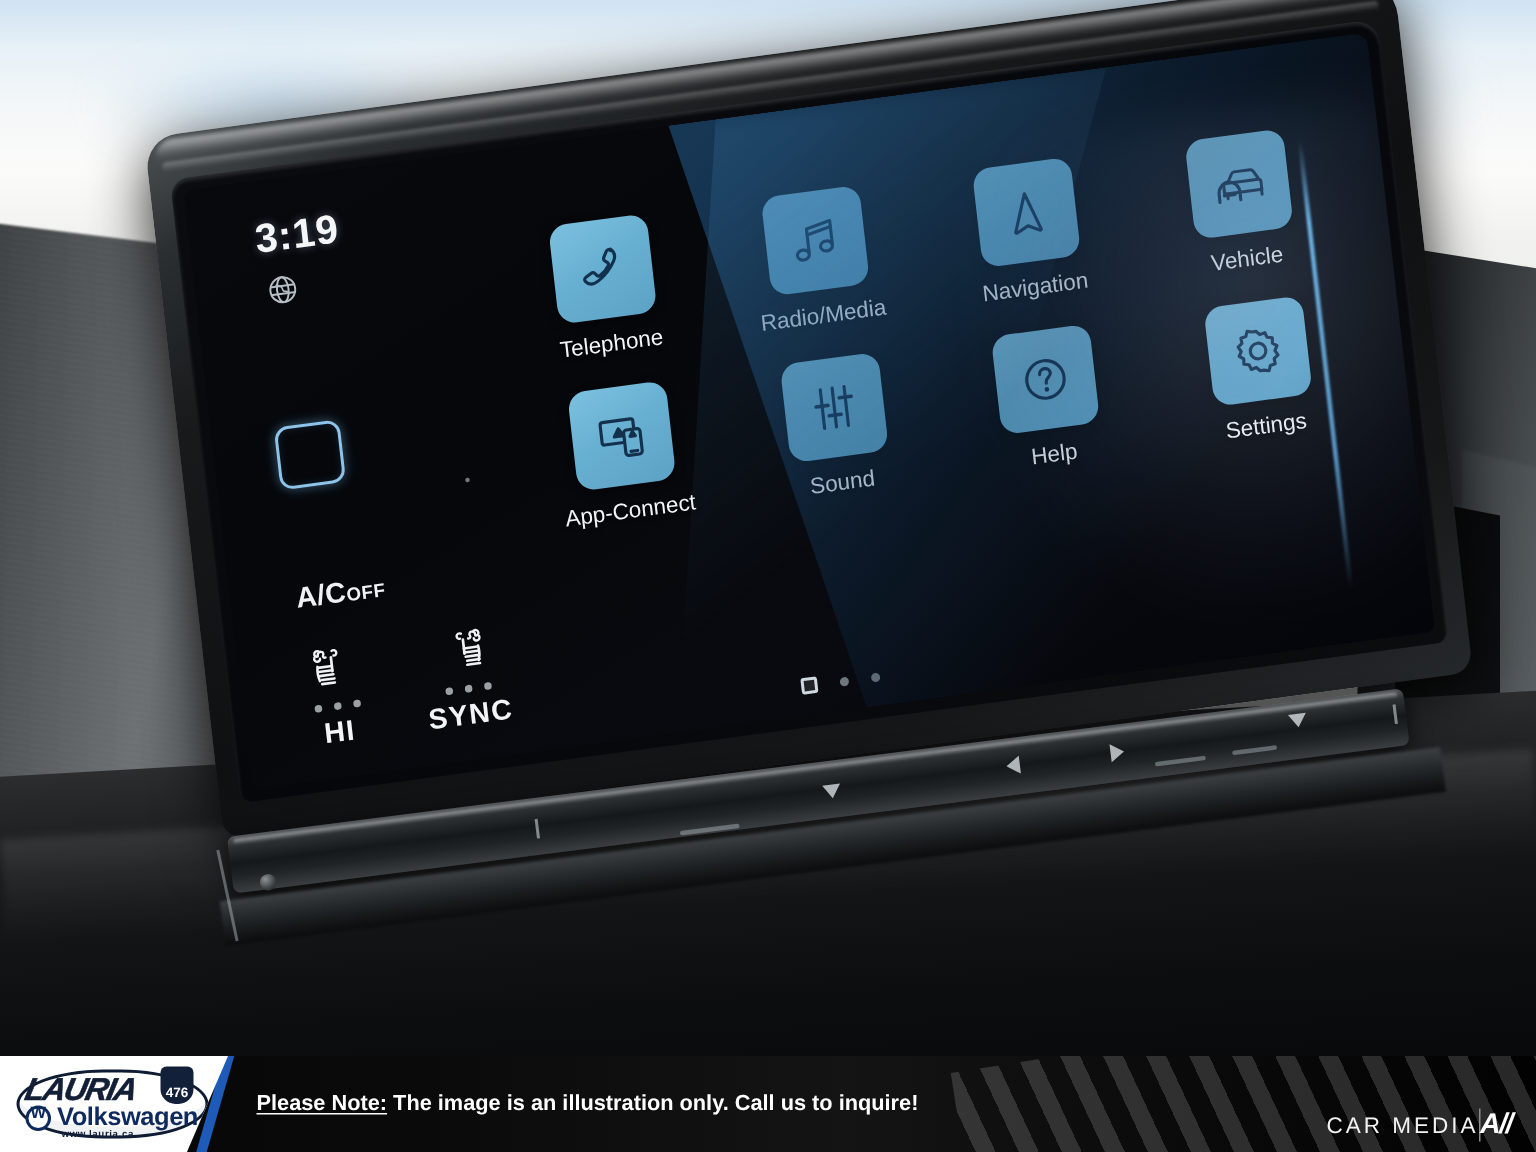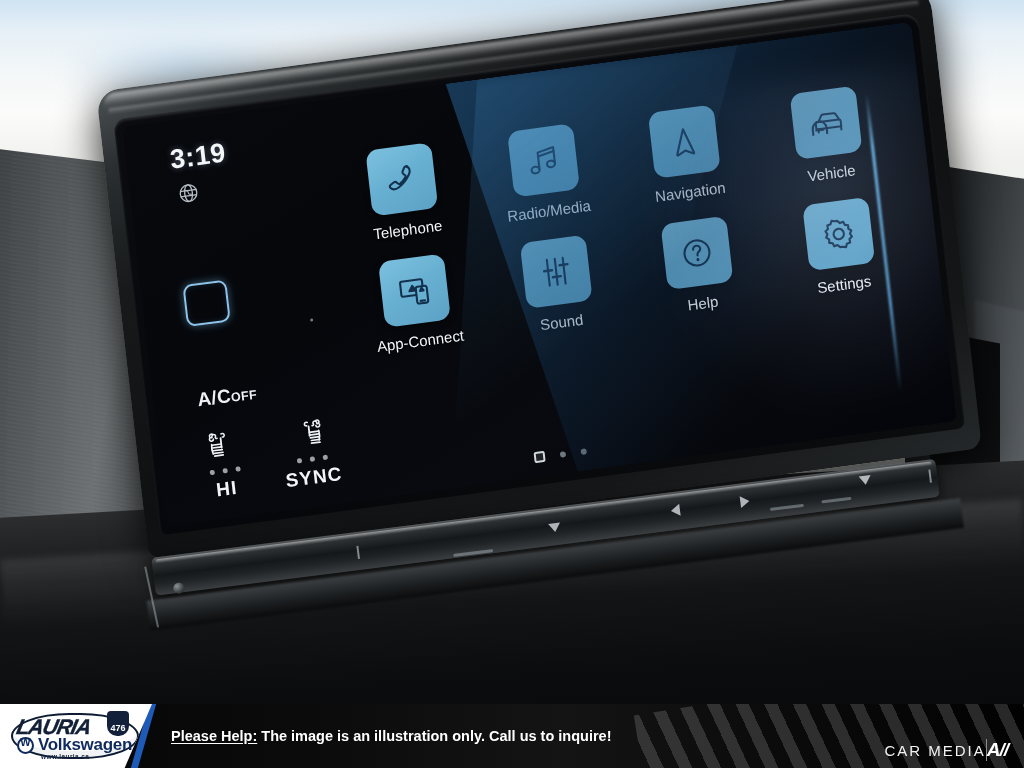--- a/index.html
+++ b/index.html
@@ -808,21 +808,21 @@
           <span class="vw-round"></span>
           <span class="logo-vwtext">Volkswagen</span>
         </div>
         <div class="logo-url">www.lauria.ca</div>
       </div>
     </div>
 
     <div class="footer-accent"></div>
 
     <div class="footer-note">
-      <u>Please Help:</u>
+      <u>Please Note:</u>
       <span>The image is an illustration only. Call us to inquire!</span>
     </div>
 
     <div class="footer-right">
       <span class="cm-text">CAR MEDIA</span>
       <span class="cm-div"></span>
       <span class="cm-mark">A//</span>
     </div>
 
   </div>

